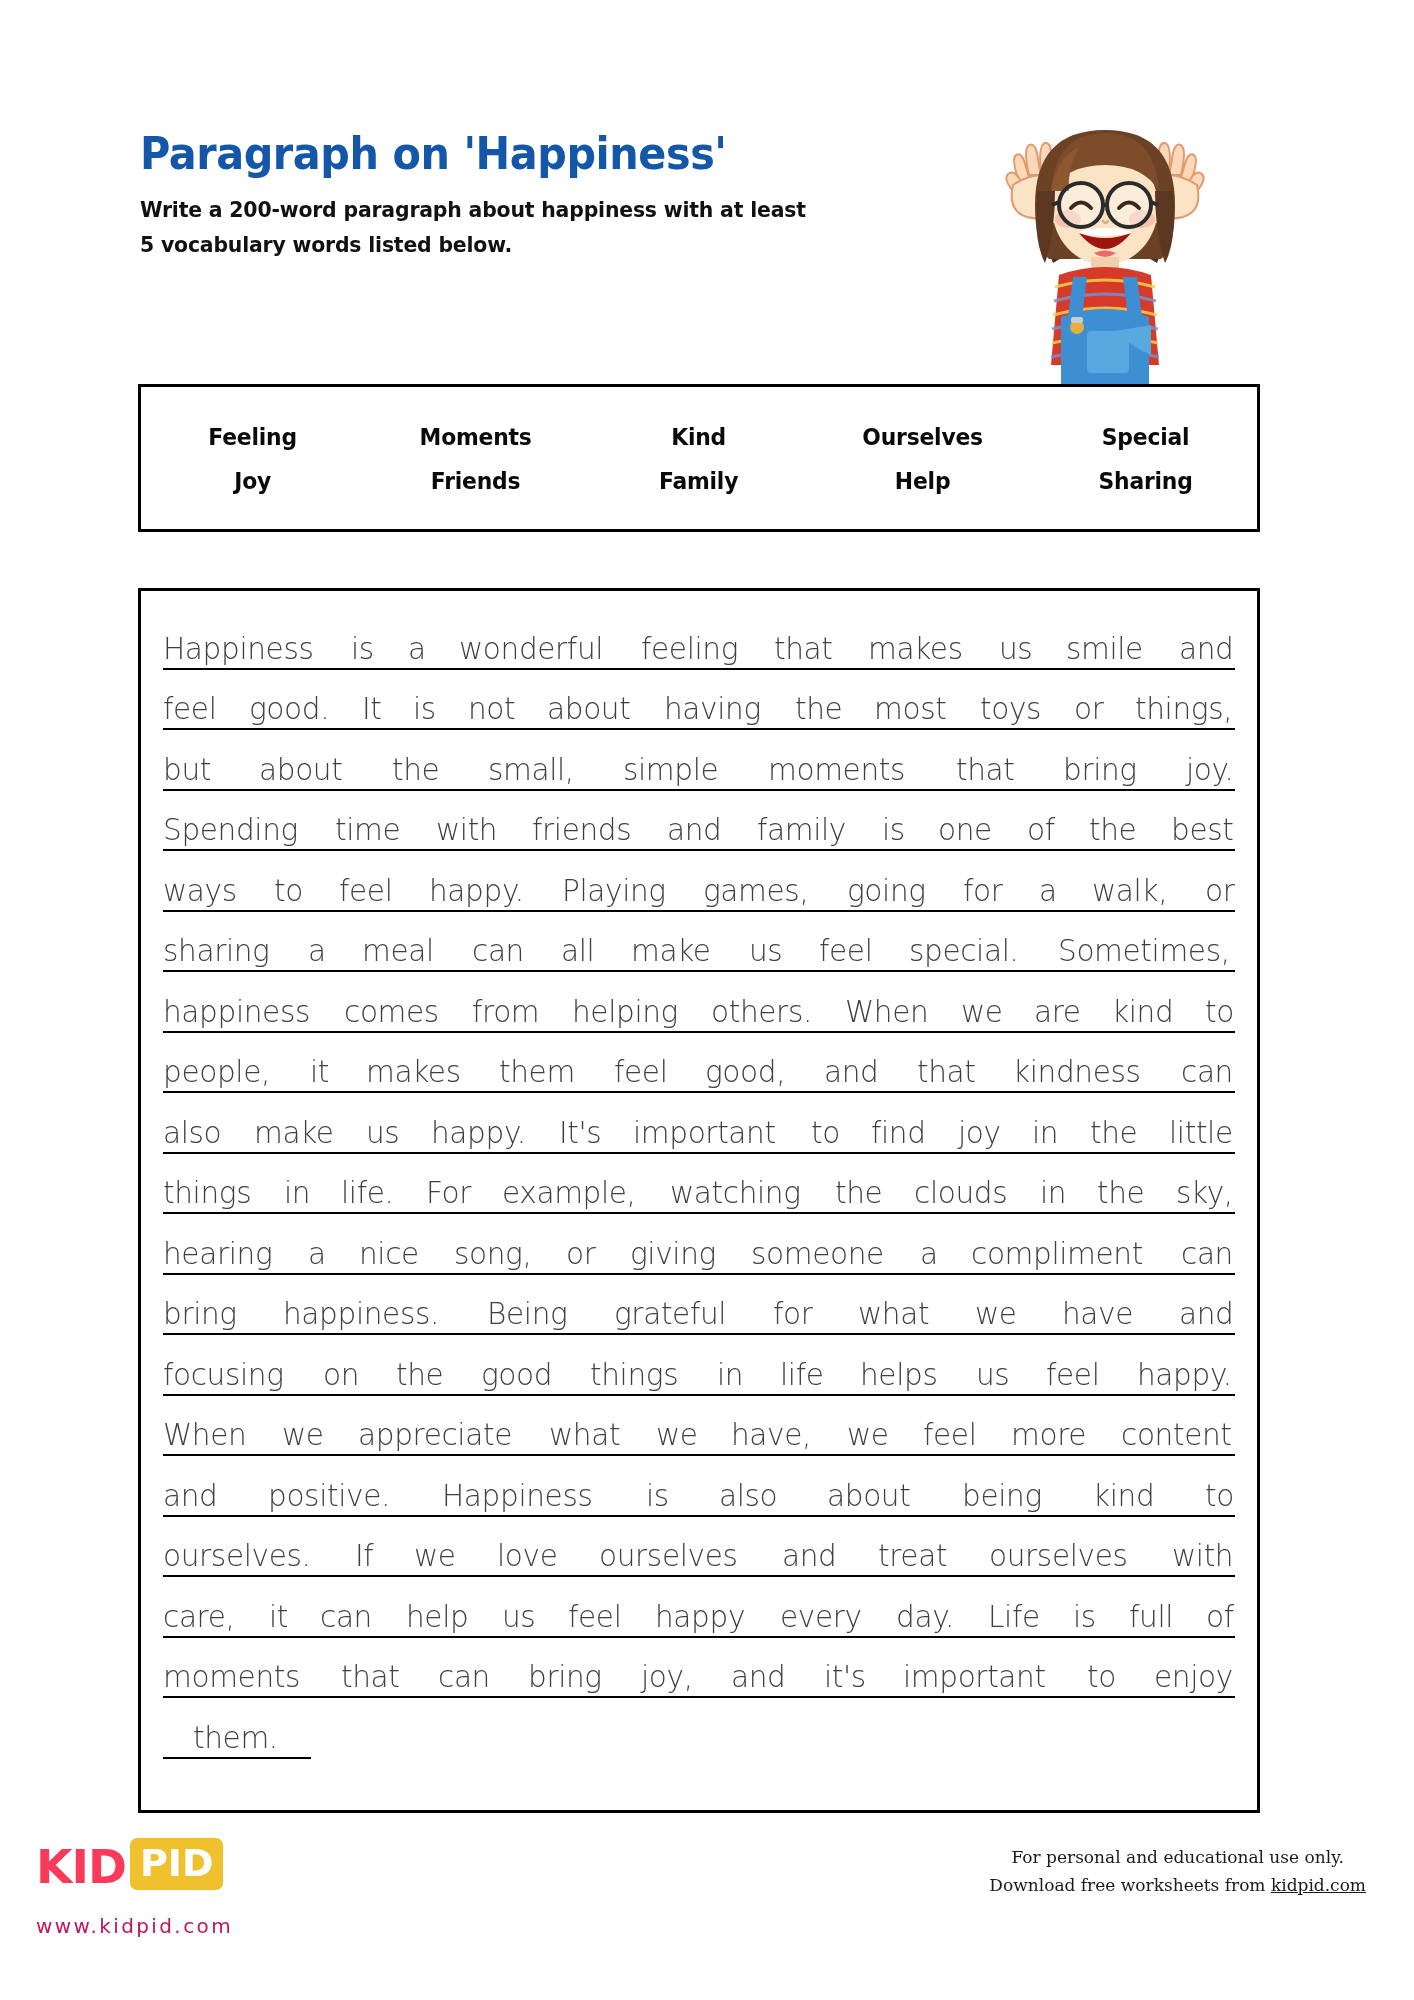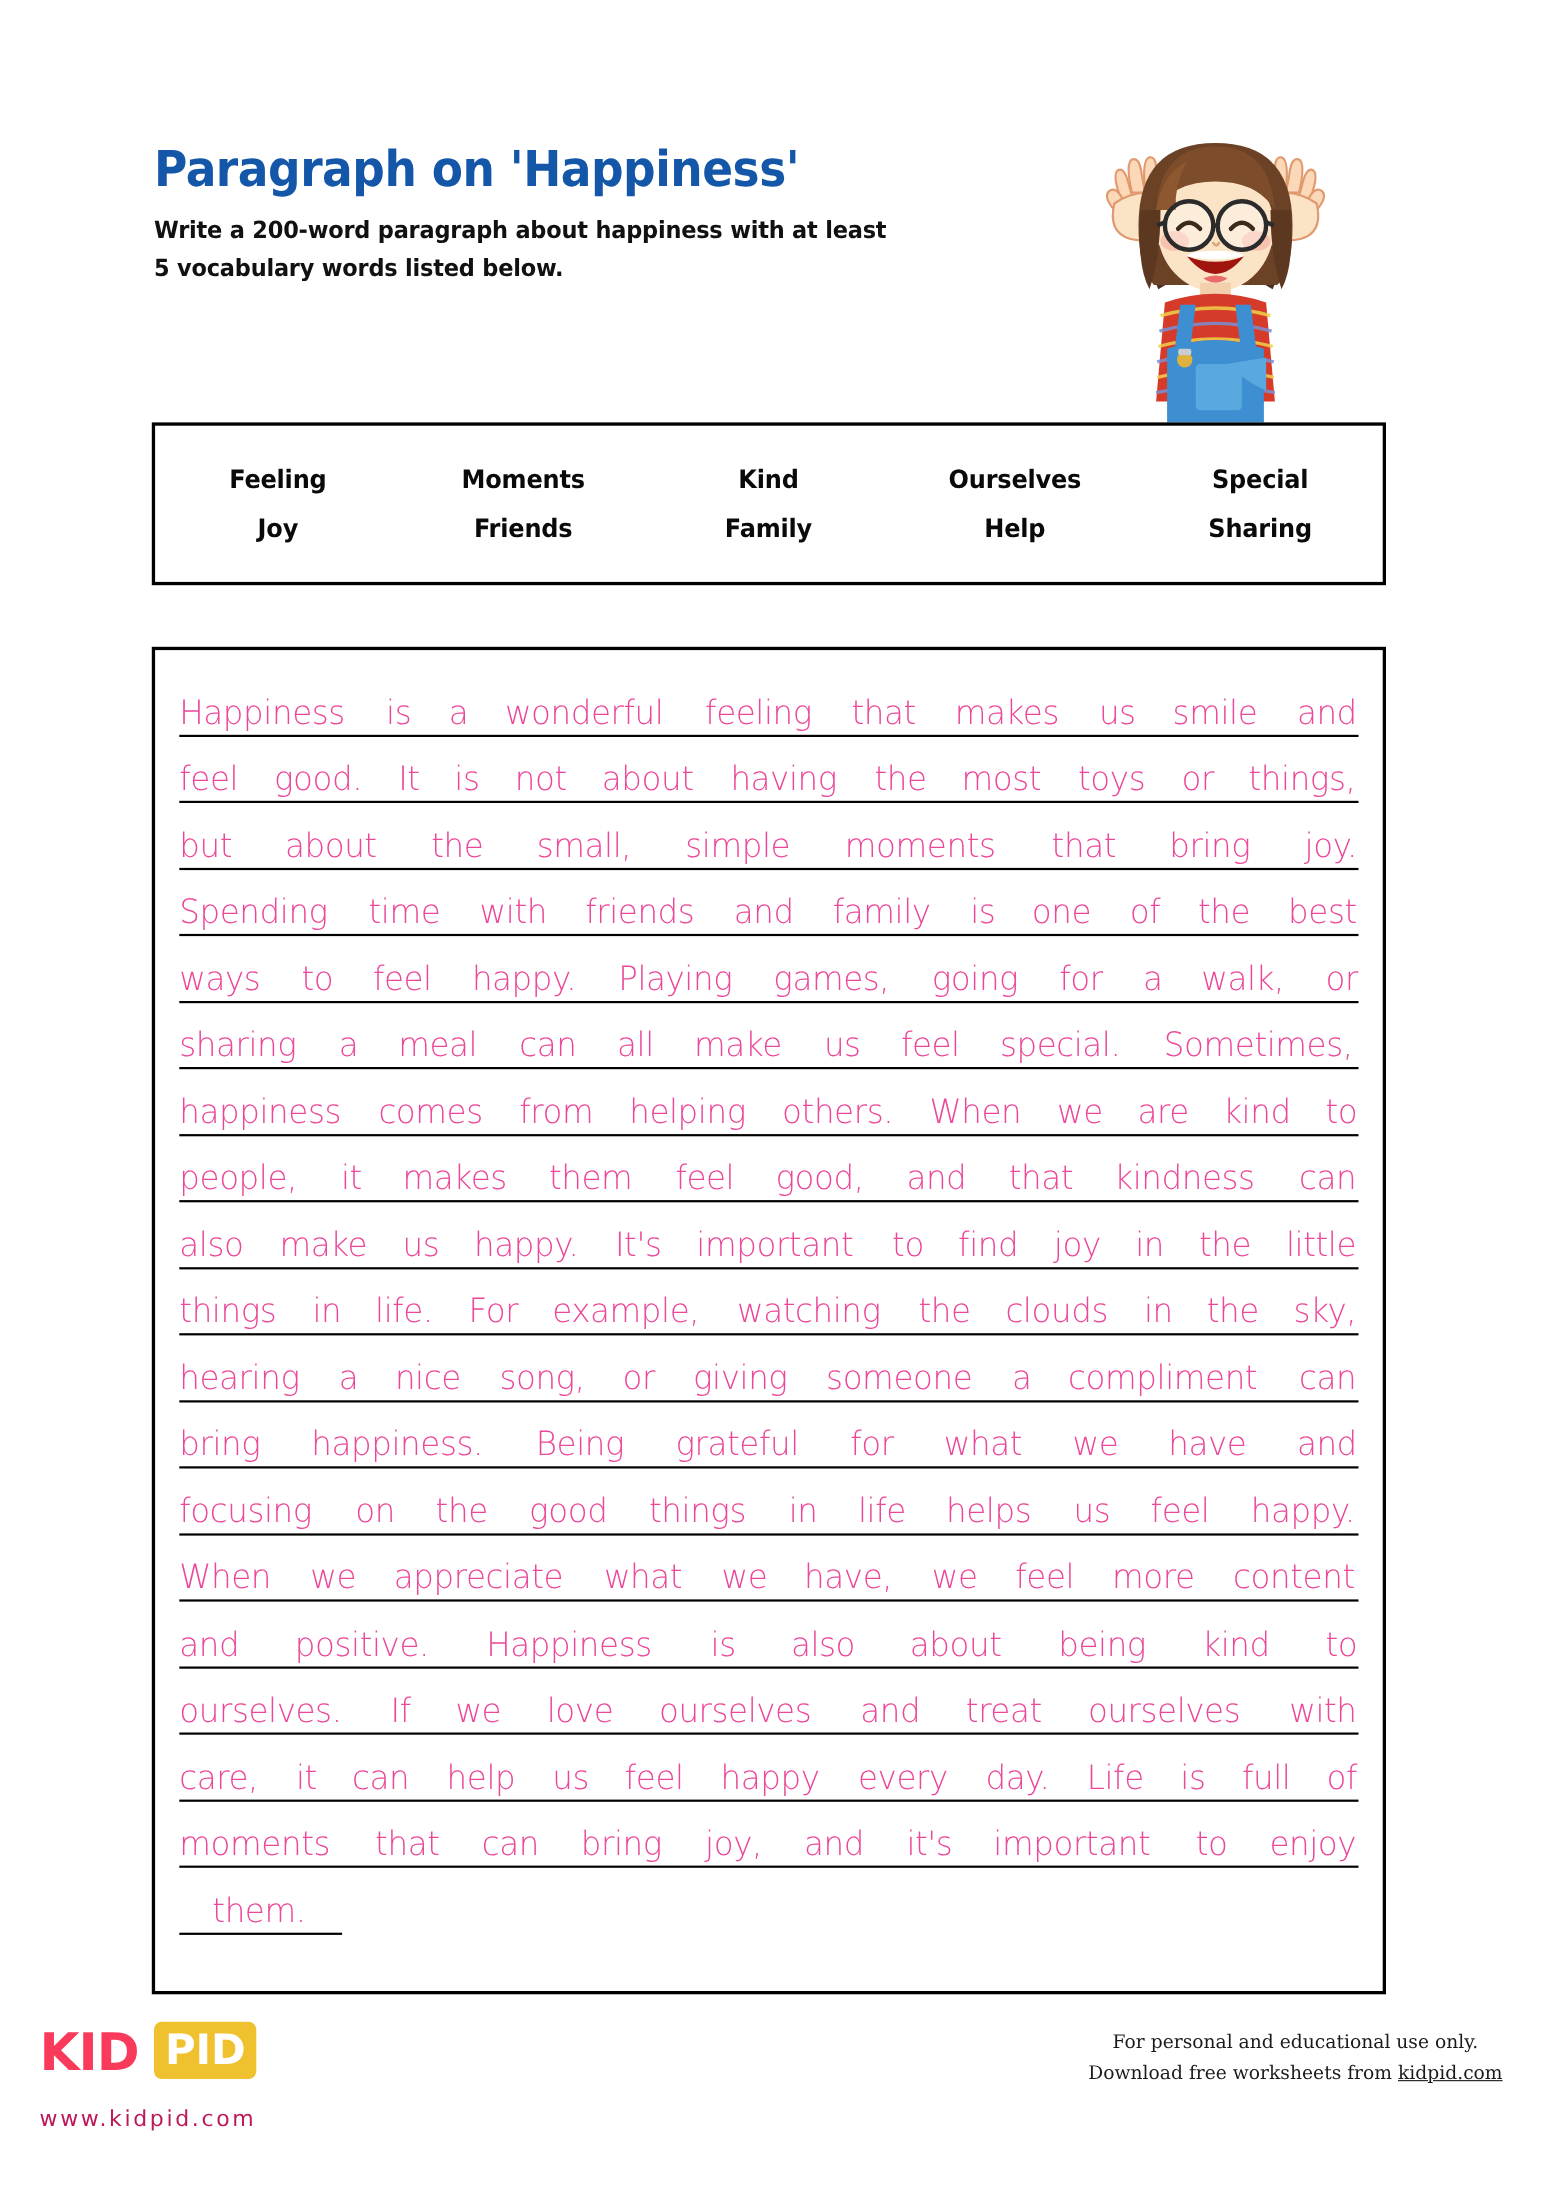--- a/index.html
+++ b/index.html
@@ -102,21 +102,21 @@
     height: 1225px;
     border: 3px solid #000000;
     box-sizing: border-box;
     background: #ffffff;
     padding: 18px 22px 10px 22px;
   }
   .para-lines {
     font-family: "DejaVu Sans", sans-serif;
     font-weight: 300;
     font-size: 30.5px;
-    color: #ec4899;
+    color: #404040;
     letter-spacing: -0.4px;
   }
   .para-line {
     display: flex;
     width: 100%;
     height: 60.5px;
     align-items: flex-end;
     border-bottom: 2.4px solid #000000;
     box-sizing: border-box;
     padding-bottom: 2px;
@@ -169,21 +169,21 @@
   .logo-pid {
     background: #efc12e;
     color: #ffffff;
     font-family: "DejaVu Sans", sans-serif;
     font-weight: 700;
     font-size: 38px;
     letter-spacing: 0px;
     line-height: 1;
     padding: 6px 10px 8px 10px;
     border-radius: 7px;
-    margin-left: 14px;
+    margin-left: 4px;
   }
   .logo-url {
     margin-top: 24px;
     font-family: "DejaVu Sans", sans-serif;
     font-size: 20px;
     letter-spacing: 2.4px;
     color: #be185d;
   }
   .footer-note {
     position: absolute;

